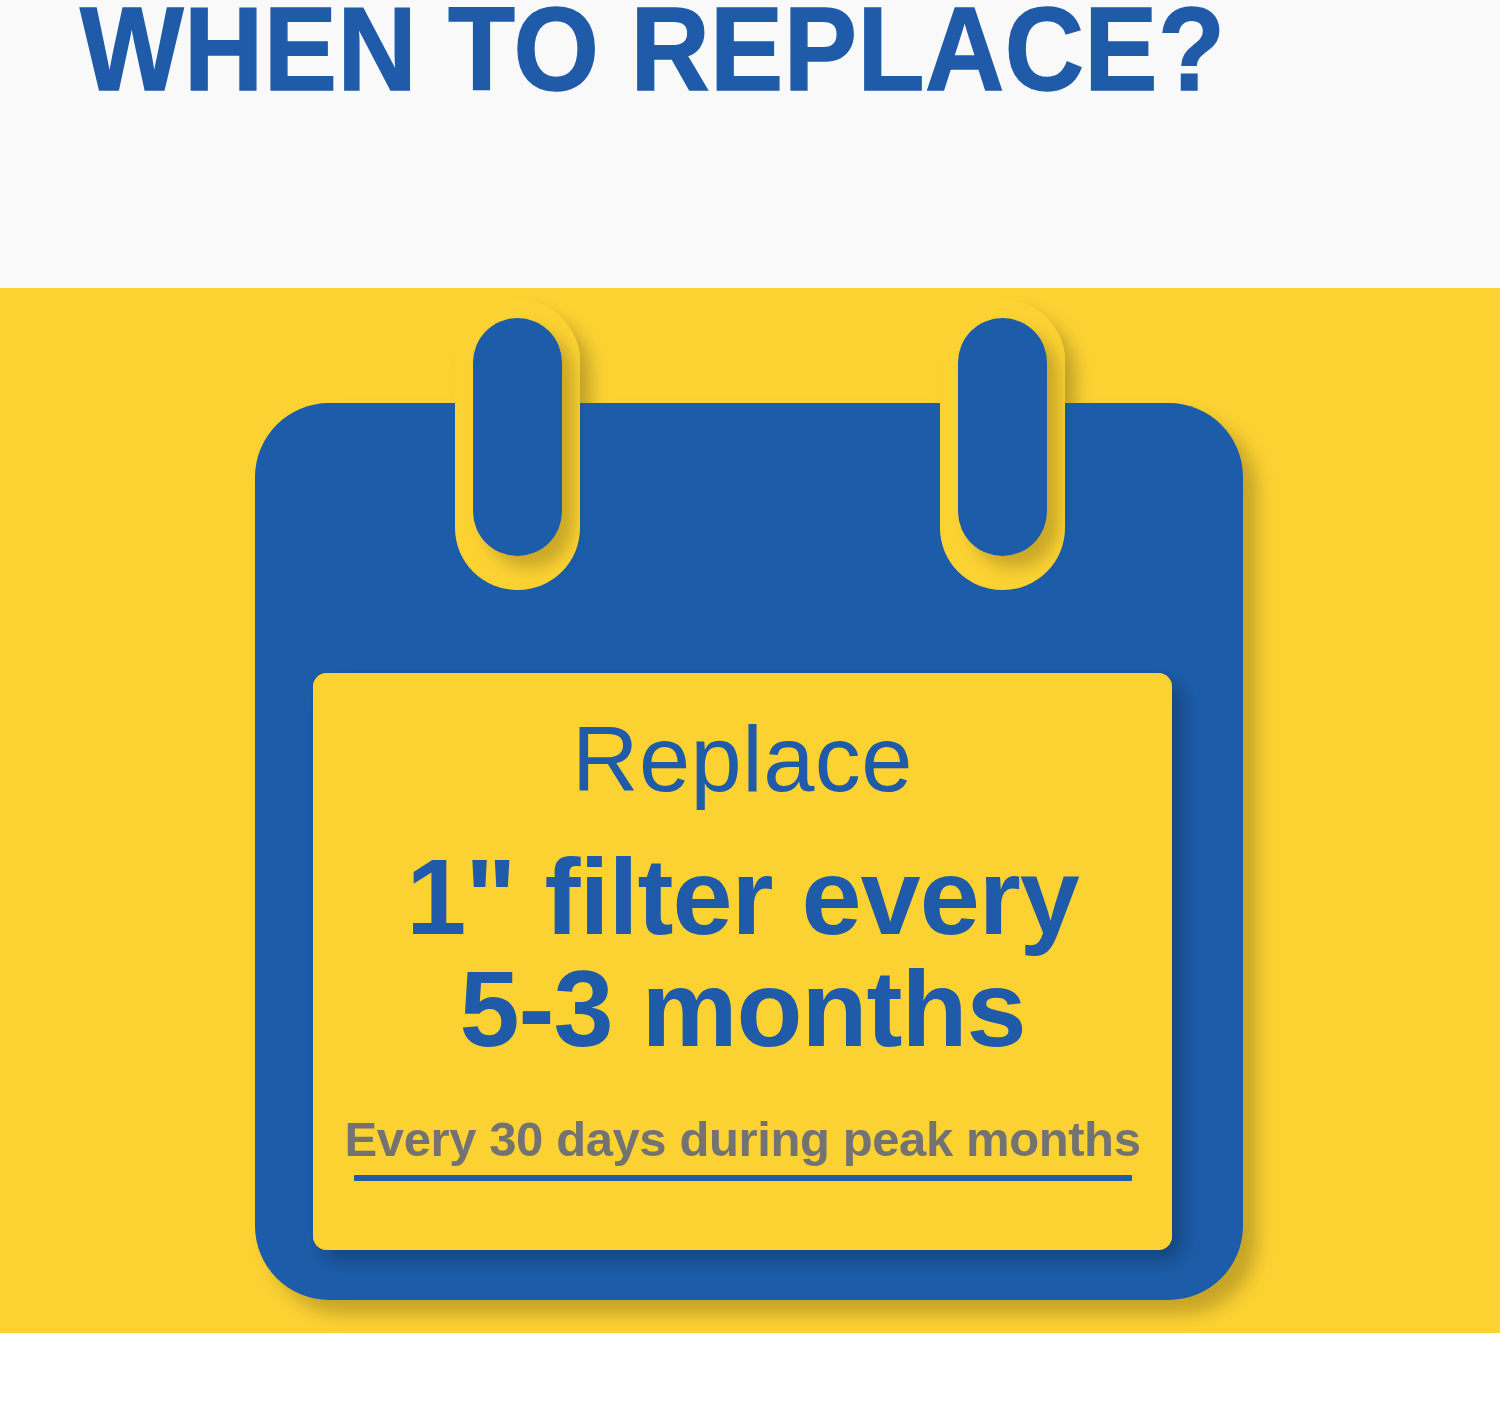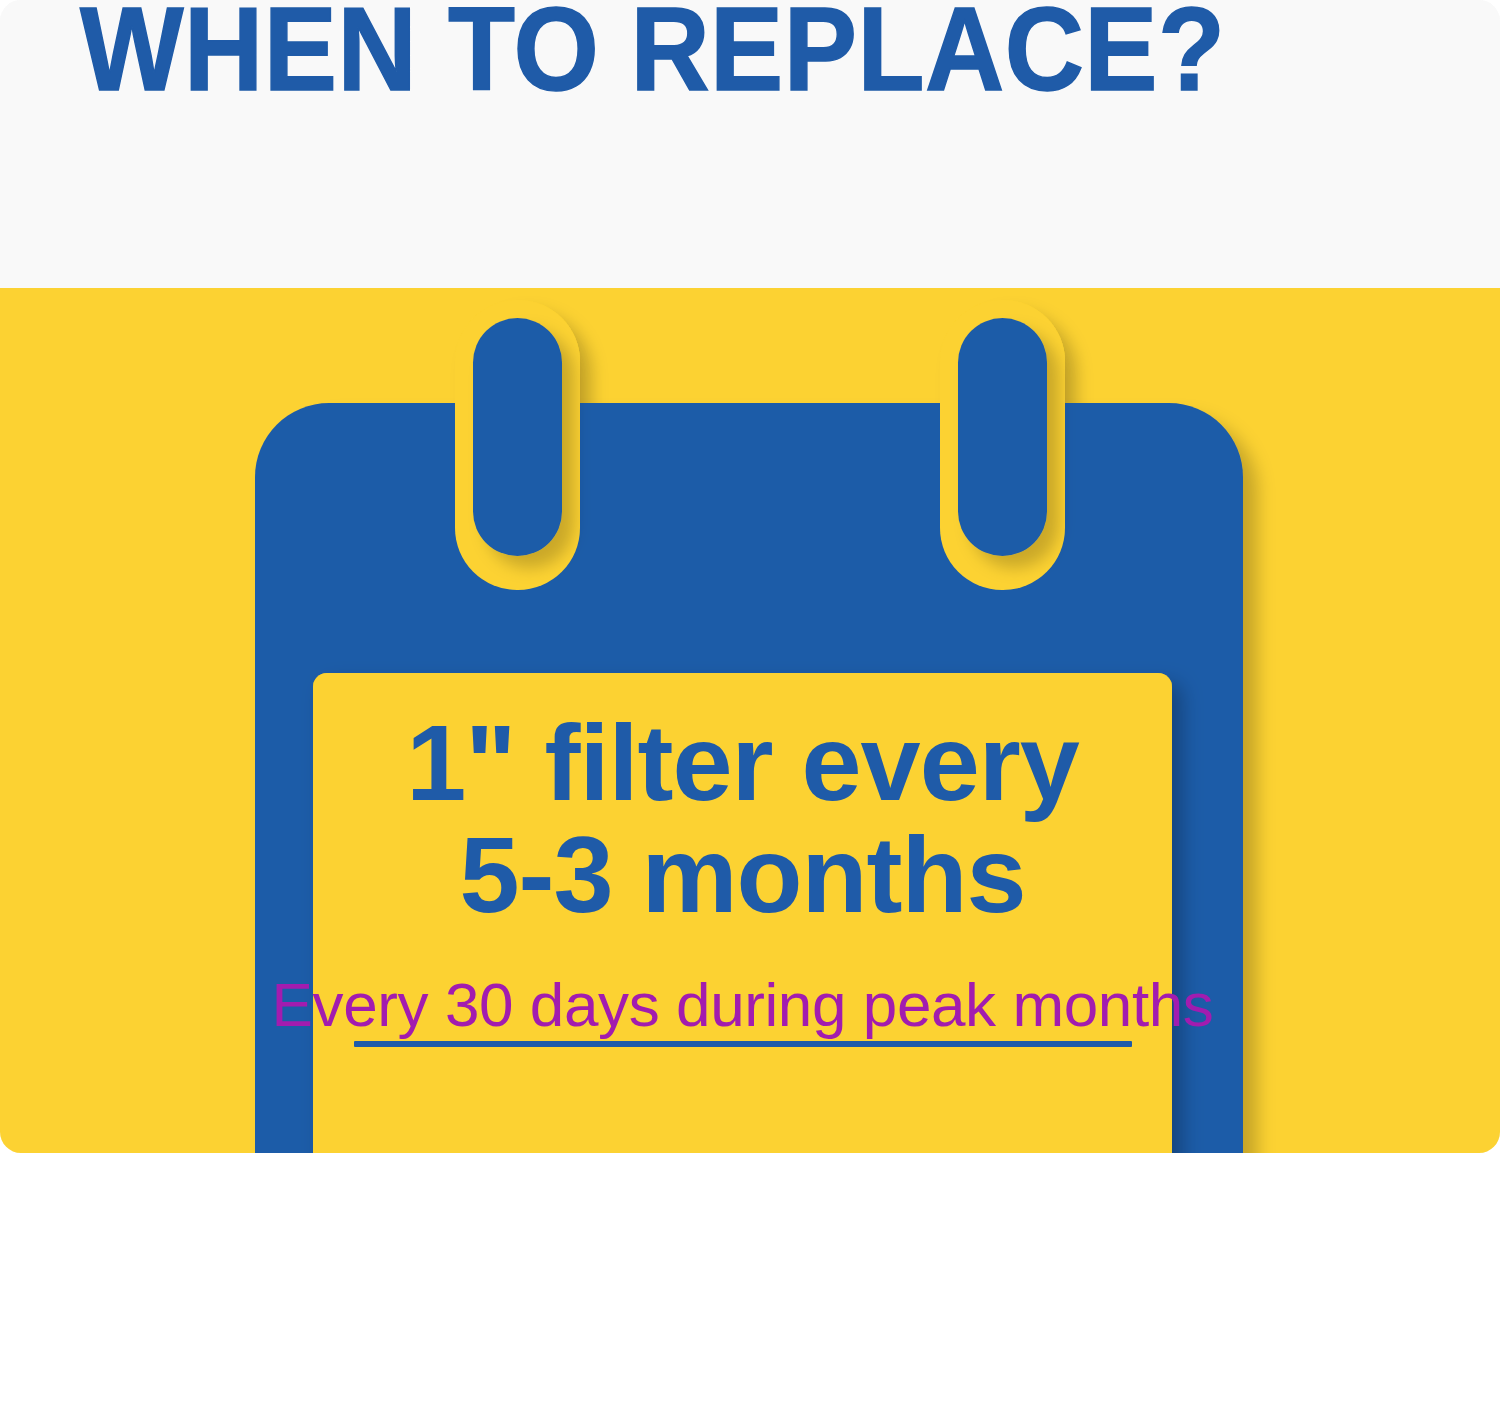--- a/index.html
+++ b/index.html
@@ -7,24 +7,23 @@
     padding: 0;
     background: #ffffff;
   }
   body {
     font-family: "Liberation Sans", sans-serif;
   }
 
   #canvas {
     position: relative;
     width: 1500px;
-    height: 1153px;
+    height: 1333px;
     overflow: hidden;
     background: #f9f9f9;
-    border-radius: 21px;
   }
 
   
   #header-band {
     position: absolute;
     left: 0;
     top: 0;
     width: 1500px;
     height: 288px;
     background: #f9f9f9;
@@ -110,25 +109,25 @@
   }
 
   #peak-note-wrap {
     margin-top: 48px;
     width: 100%;
     display: flex;
     flex-direction: column;
     align-items: center;
   }
   #peak-note {
-    font-size: 62px;
+    font-size: 49px;
     line-height: 52px;
-    font-weight: 400;
+    font-weight: 700;
     letter-spacing: -0.4px;
-    color: #a21caf;
+    color: #737373;
     white-space: nowrap;
   }
   #peak-note-rule {
     margin-top: 10px;
     width: 778px;
     height: 6px;
     background: #1f5ba8;
     border-radius: 1px;
   }
 </style>
@@ -188,20 +187,21 @@
         <rect x="473" y="318" width="89" height="238" rx="44.5" ry="44.5" fill="#1f5ba8"></rect>
         <rect x="958" y="318" width="89" height="238" rx="44.5" ry="44.5" fill="#1f5ba8"></rect>
       </g>
 
       <rect x="313" y="673" width="859" height="577" rx="14" ry="14" fill="#fcd232" filter="url(#innerShade)"></rect>
     </svg>
   </div>
 
   <div id="calendar-text">
 
+    <div id="replace-word">Replace</div>
 
     <div id="interval-lines">
       <span class="line">1" filter every</span>
       <span class="line">5-3 months</span>
     </div>
 
     <div id="peak-note-wrap">
       <div id="peak-note">Every 30 days during peak months</div>
       <div id="peak-note-rule"></div>
     </div>

